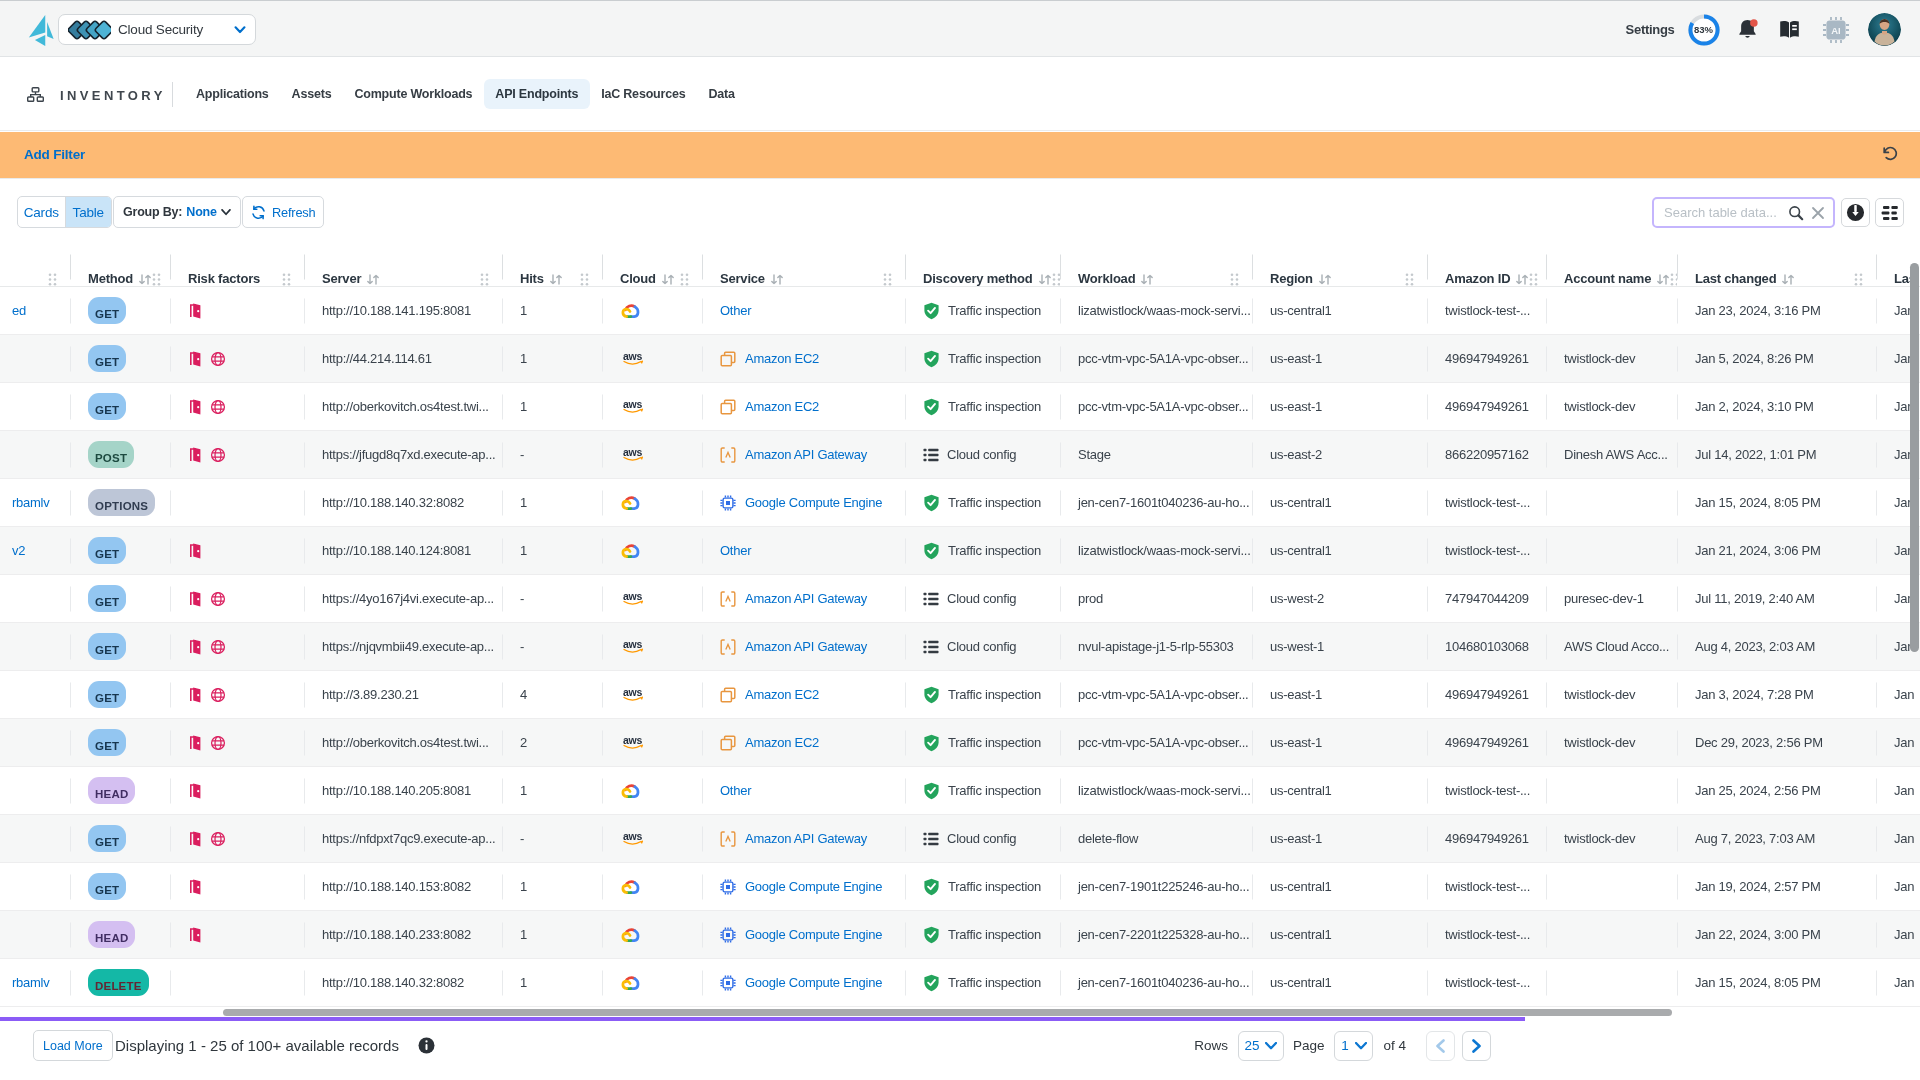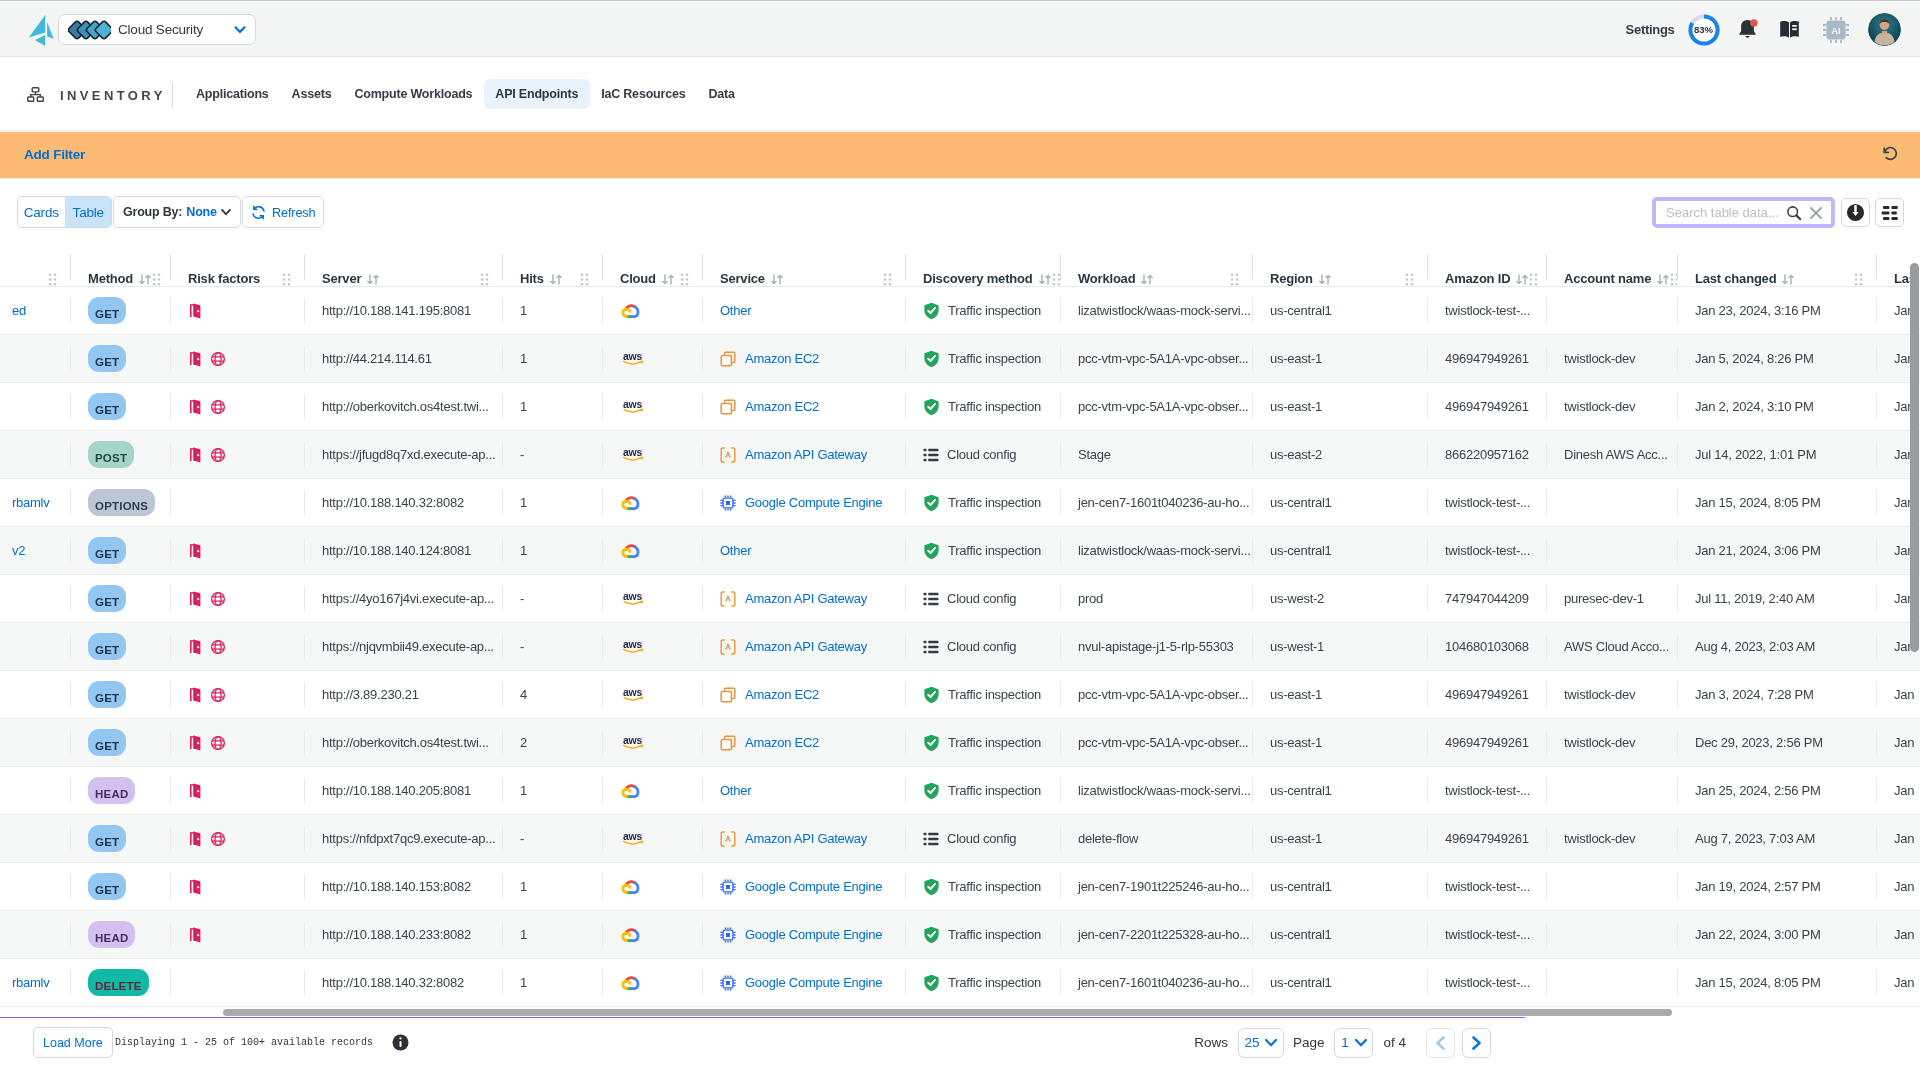--- a/index.html
+++ b/index.html
@@ -65,21 +65,21 @@
   .groupby { position:absolute; left:113px; top:16px; height:32px; padding:0 9px;
     border:1px solid #d6dade; border-radius:5px; background:#fff; display:flex; align-items:center;
     gap:4px; cursor:pointer; }
   .groupby .gb-label { font-size:12.5px; font-weight:bold; letter-spacing:-0.2px; color:#2f363d; }
   .groupby .gb-value { font-size:12.5px; font-weight:bold; letter-spacing:-0.2px; color:#006fcc; }
   .refreshbtn { position:absolute; left:242px; top:16px; height:32px; padding:0 8px;
     border:1px solid #d6dade; border-radius:5px; background:#fff; display:flex; align-items:center;
     gap:6px; cursor:pointer; }
   .refreshbtn span { font-size:12.8px; letter-spacing:-0.2px; color:#006fcc; }
   .searchbox { position:absolute; left:1652px; top:17px; width:183px; height:31px;
-    border:4px solid #c4b5fd; border-radius:5px; background:#fff; display:flex; align-items:center; }
+    border:2px solid #c4b5fd; border-radius:5px; background:#fff; display:flex; align-items:center; }
   .searchbox input { border:none; outline:none; flex:1 1 auto; min-width:0; margin-left:10px;
     font-size:13px; color:#3a434c; font-family:"Liberation Sans",sans-serif; }
   .searchbox input::placeholder { color:#b9c0c6; }
   .searchbox .sb-icons { display:flex; align-items:center; gap:7px; margin-right:8px; }
   .smallbtn { position:absolute; top:18px; width:29px; height:29px; border:1px solid #d6d9dc;
     border-radius:5px; background:#fff; display:flex; align-items:center; justify-content:center;
     cursor:pointer; }
   .btn-download { left:1841px; }
   .btn-columns { left:1875px; }
 
@@ -116,26 +116,26 @@
   .disc { display:flex; align-items:center; gap:8px; }
 
   
   .hthumb { position:absolute; left:223px; top:1009px; width:1449px; height:7px;
     background:#a9abad; border-radius:4px; cursor:pointer; }
   .vthumb { position:absolute; left:1910px; top:263px; width:9px; height:389px;
     background:#999da0; border-radius:5px; cursor:pointer; }
 
   
   .footer { position:absolute; left:0; top:1017px; width:1525px; height:63px; background:#fff;
-    border-top:1px solid #8b5cf6; }
+    border-top:4px solid #8b5cf6; }
   .loadmore { position:absolute; left:33px; top:9px; height:31px; padding:0 9px;
     border:1px solid #d4d8db; border-radius:5px; background:#fff; font-size:12.5px; color:#006fcc;
     display:flex; align-items:center; cursor:pointer; }
   .summary { position:absolute; left:115px; top:9px; height:31px; display:flex; align-items:center;
-    gap:19px; font-size:10px; color:#30373d;font-family:Liberation Mono, monospace; }
+    gap:19px; font-size:15px; color:#30373d; }
   .pager { position:absolute; right:34px; top:9px; height:31px; display:flex; align-items:center; }
   .pager .plabel { font-size:13.5px; color:#30373d; }
   .selbox { height:30px; border:1px solid #d4d8db; border-radius:6px; background:#fff;
     display:flex; align-items:center; justify-content:center; gap:6px; cursor:pointer; }
   .selbox.w46 { width:46px; }
   .selbox.w39 { width:39px; }
   .selbox .v { font-size:13.5px; color:#006fcc; }
   .pgbtn { width:29px; height:30px; border:1px solid #d4d8db; border-radius:6px; background:#fff;
     display:flex; align-items:center; justify-content:center; cursor:pointer; }
   .pgbtn.disabled { border-color:#e3e6e8; cursor:default; }

